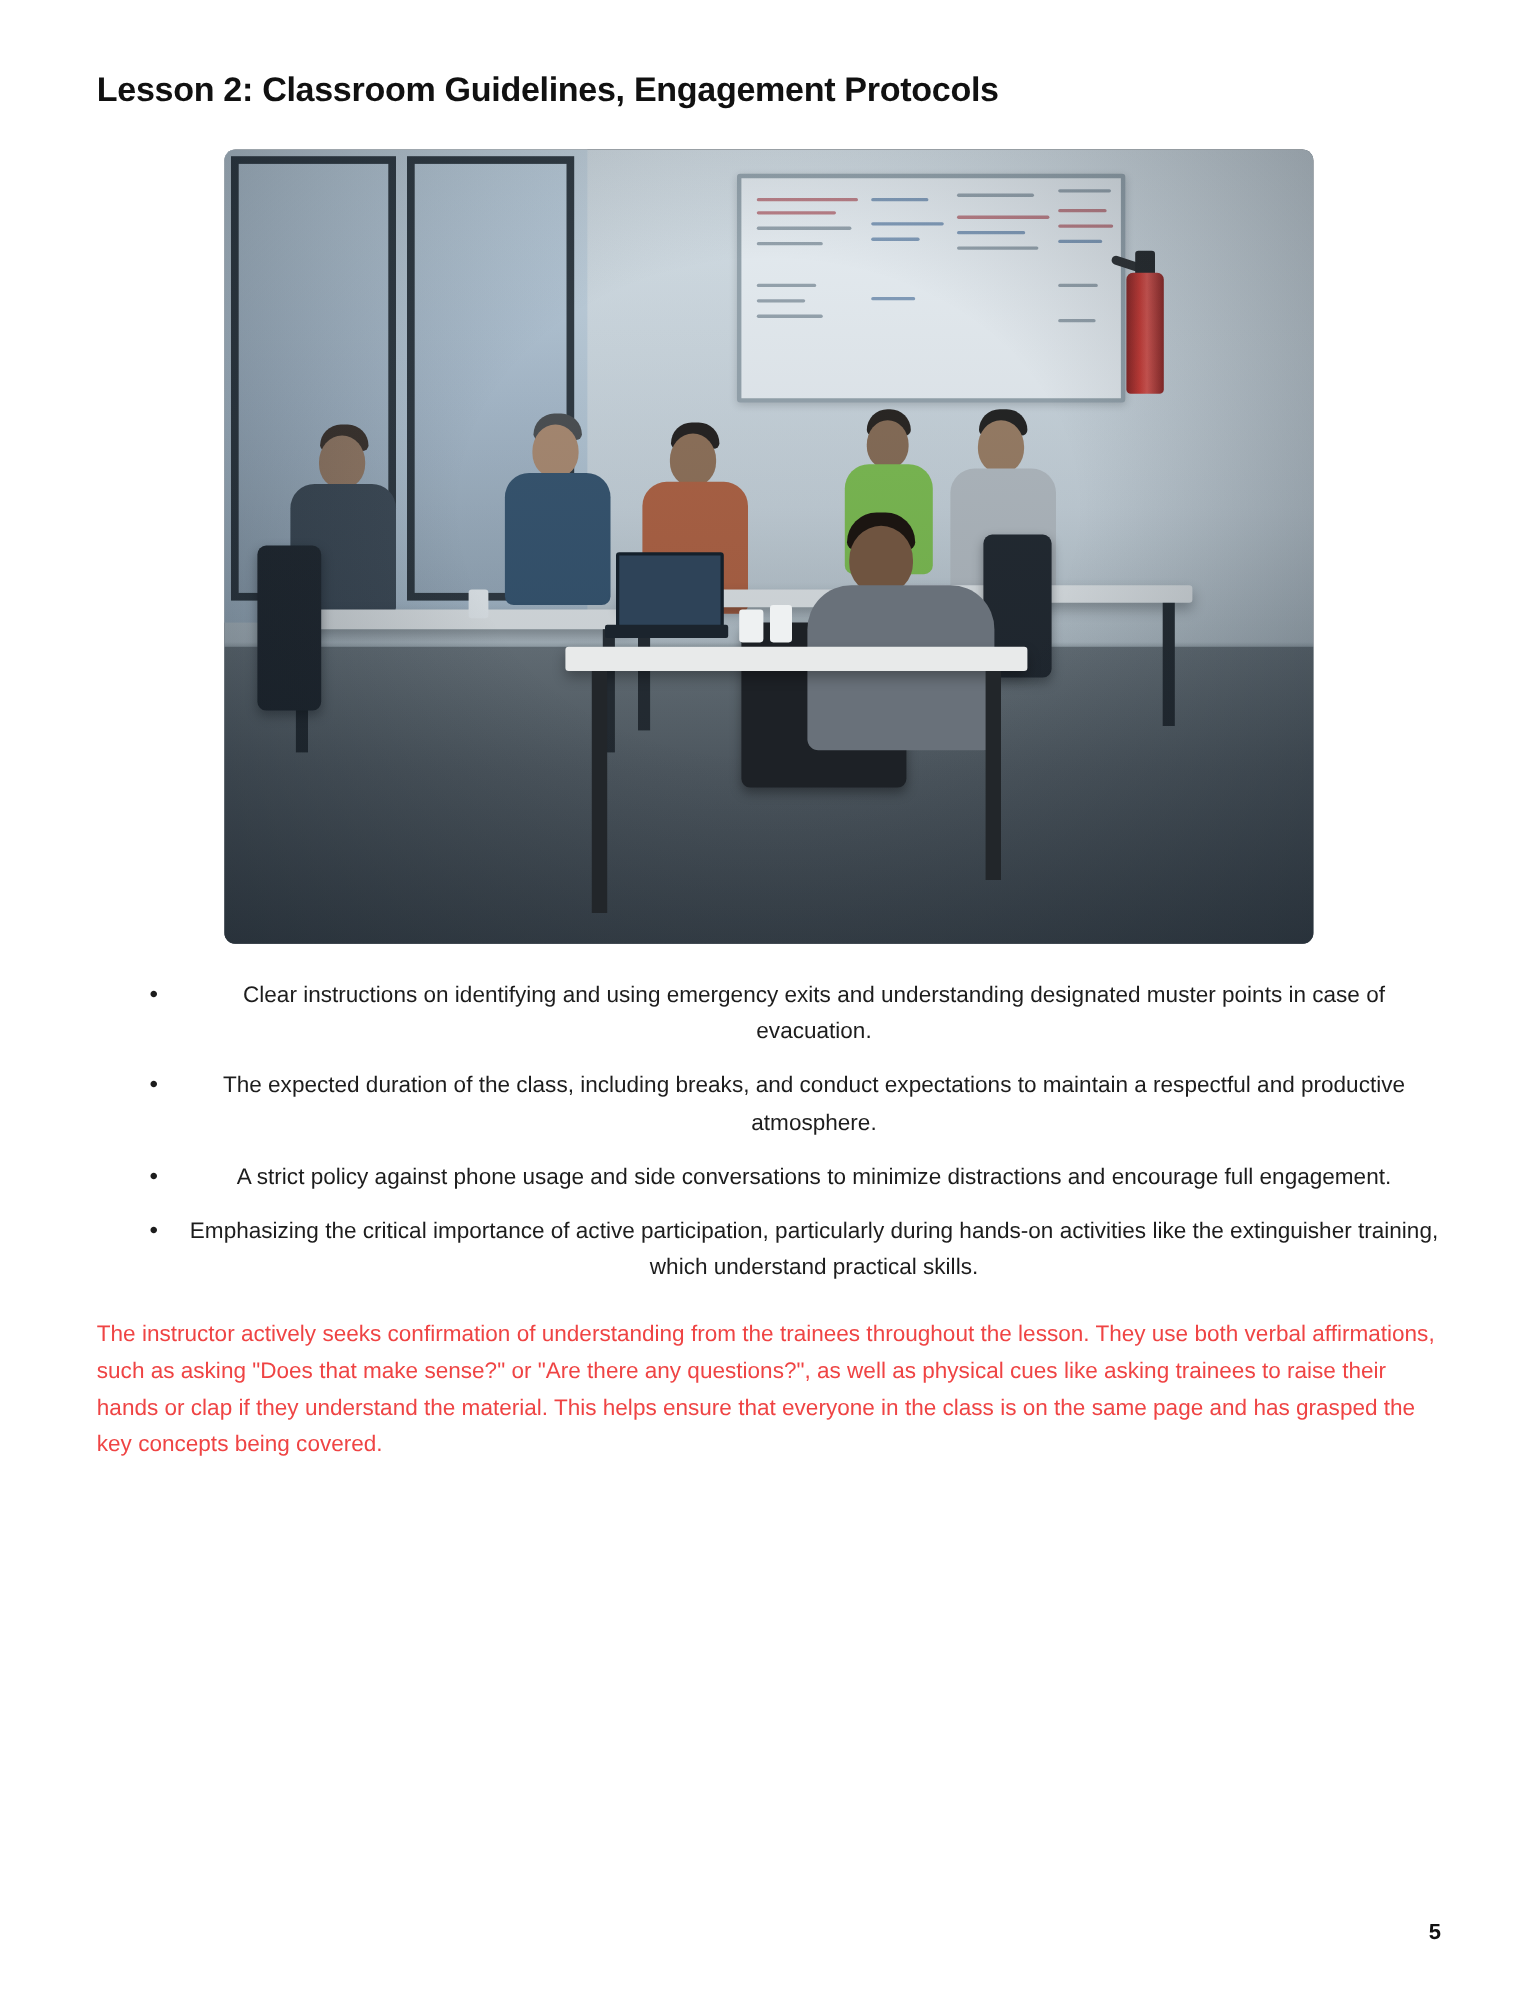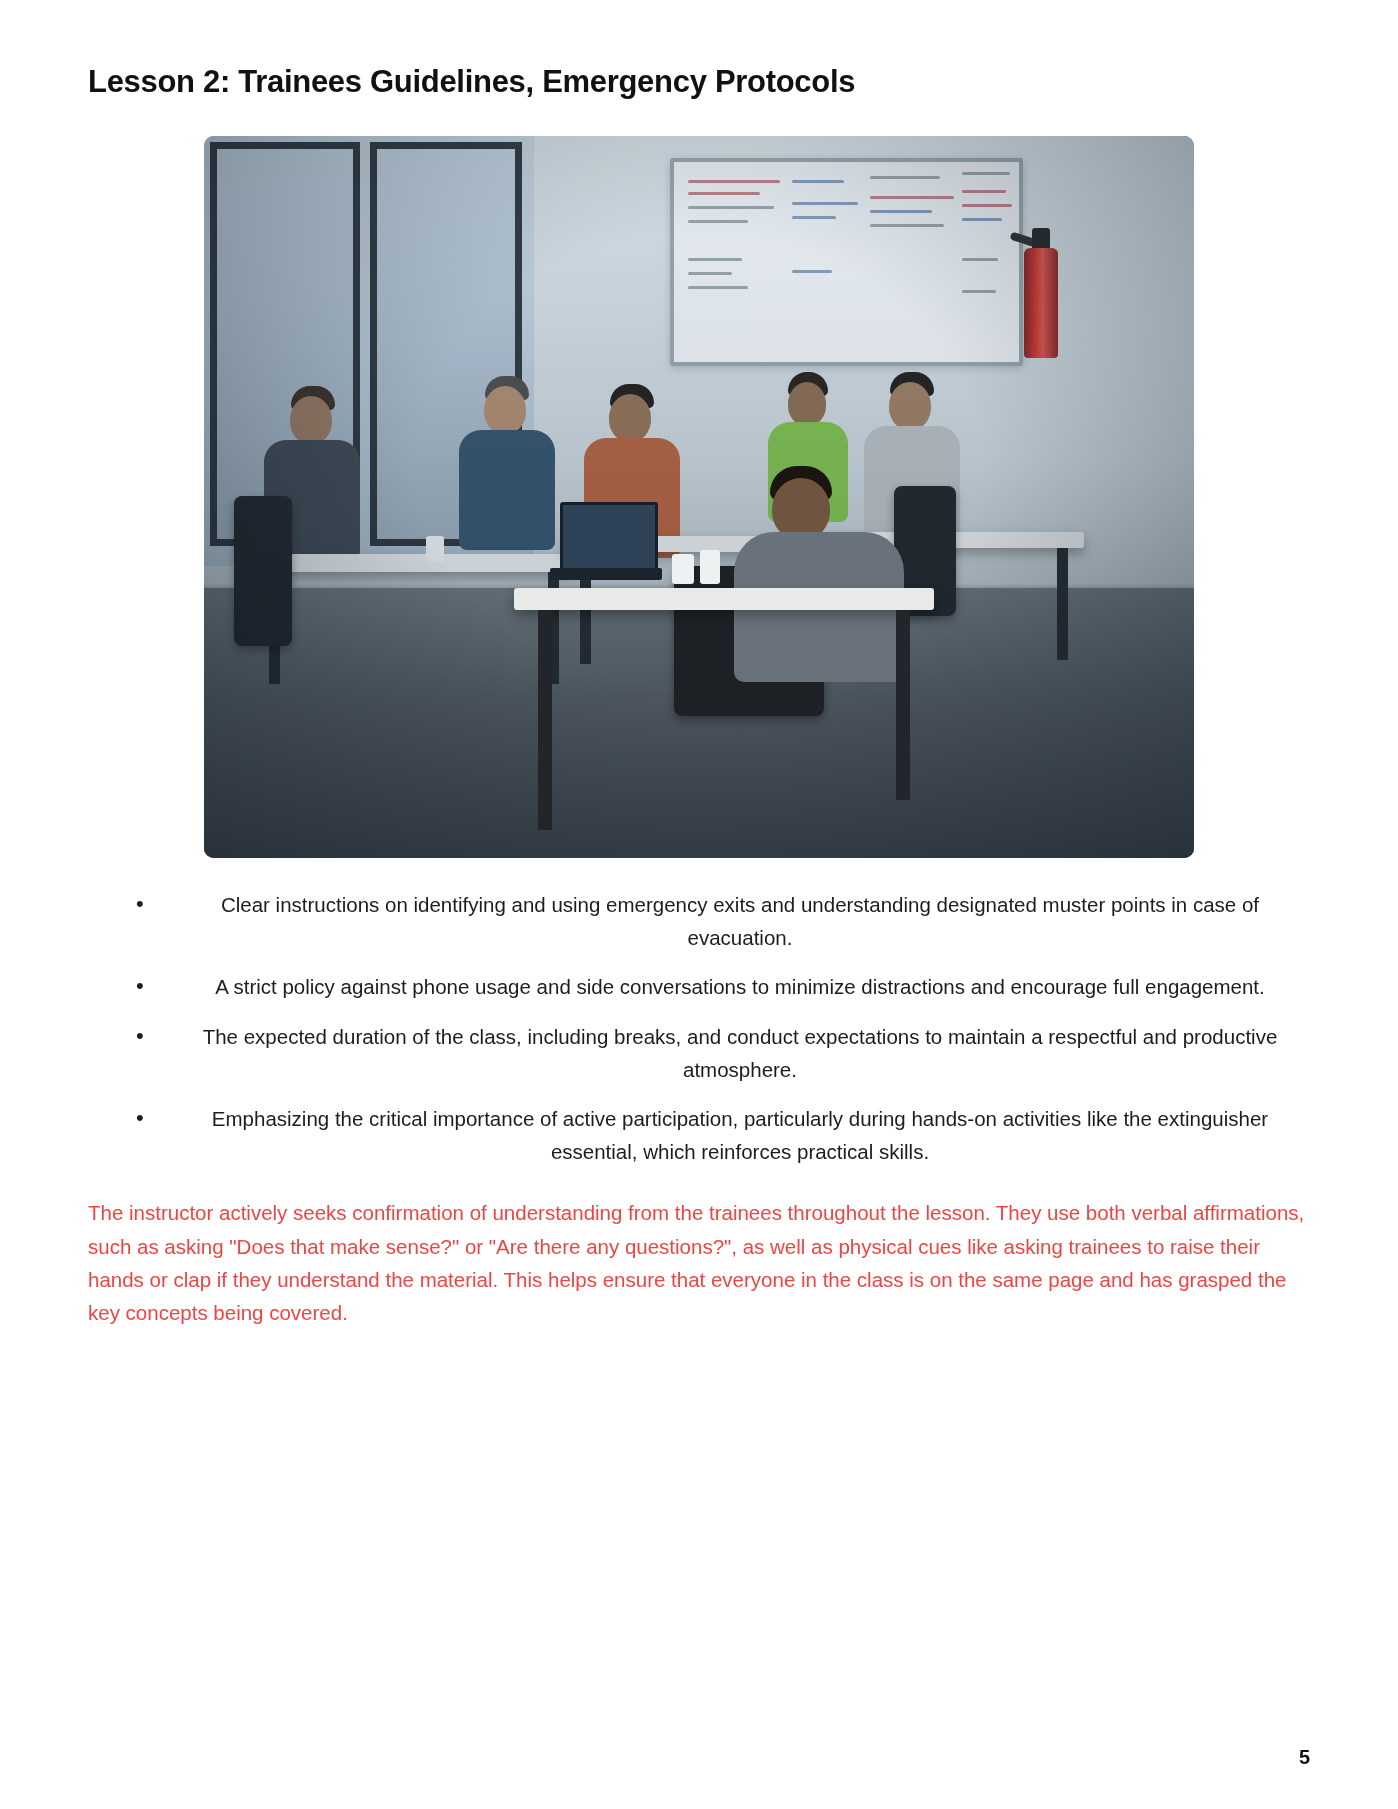--- a/index.html
+++ b/index.html
@@ -181,21 +181,21 @@
     font-weight: bold;
     color: #111111;
   }
 </style>
 </head>
 <body>
 
 <div class="page">
 
   <h1 class="doc-title">
-    <span>Lesson 2: Trainees Guidelines, Emergency Protocols</span>
+    <span>Lesson 2: Classroom Guidelines, Engagement Protocols</span>
   </h1>
 
 
   <div class="figure">
     <div class="photo">
       <div class="ph-wall"></div>
 
       <div class="ph-windowwall">
         <div class="ph-bld" style="left:18px; top:60px; width:54px; height:230px;"></div>
         <div class="ph-bld" style="left:84px; top:110px; width:46px; height:180px;"></div>
@@ -296,21 +296,21 @@
       <div class="ph-chair" style="left:470px; top:430px; width:150px; height:150px; z-index:4;"></div>
       <div class="ph-chair" style="left:690px; top:350px; width:62px; height:130px;"></div>
 
       <div class="ph-cool"></div>
       <div class="ph-vignette"></div>
     </div>
   </div>
 
   <ul class="bullets">
     <li>Clear instructions on identifying and using emergency exits and understanding designated muster points in case of evacuation.</li>
+    <li>The expected duration of the class, including breaks, and conduct expectations to maintain a respectful and productive atmosphere.</li>
     <li>A strict policy against phone usage and side conversations to minimize distractions and encourage full engagement.</li>
-    <li>The expected duration of the class, including breaks, and conduct expectations to maintain a respectful and productive atmosphere.</li>
-    <li>Emphasizing the critical importance of active participation, particularly during hands-on activities like the extinguisher essential, which reinforces practical skills.</li>
+    <li>Emphasizing the critical importance of active participation, particularly during hands-on activities like the extinguisher training, which understand practical skills.</li>
   </ul>
 
   <p class="closing-para">The instructor actively seeks confirmation of understanding from the trainees throughout the lesson. They use both verbal affirmations, such as asking "Does that make sense?" or "Are there any questions?", as well as physical cues like asking trainees to raise their hands or clap if they understand the material. This helps ensure that everyone in the class is on the same page and has grasped the key concepts being covered.</p>
 
   <div class="page-number">5</div>
 </div>
 
 </body></html>

